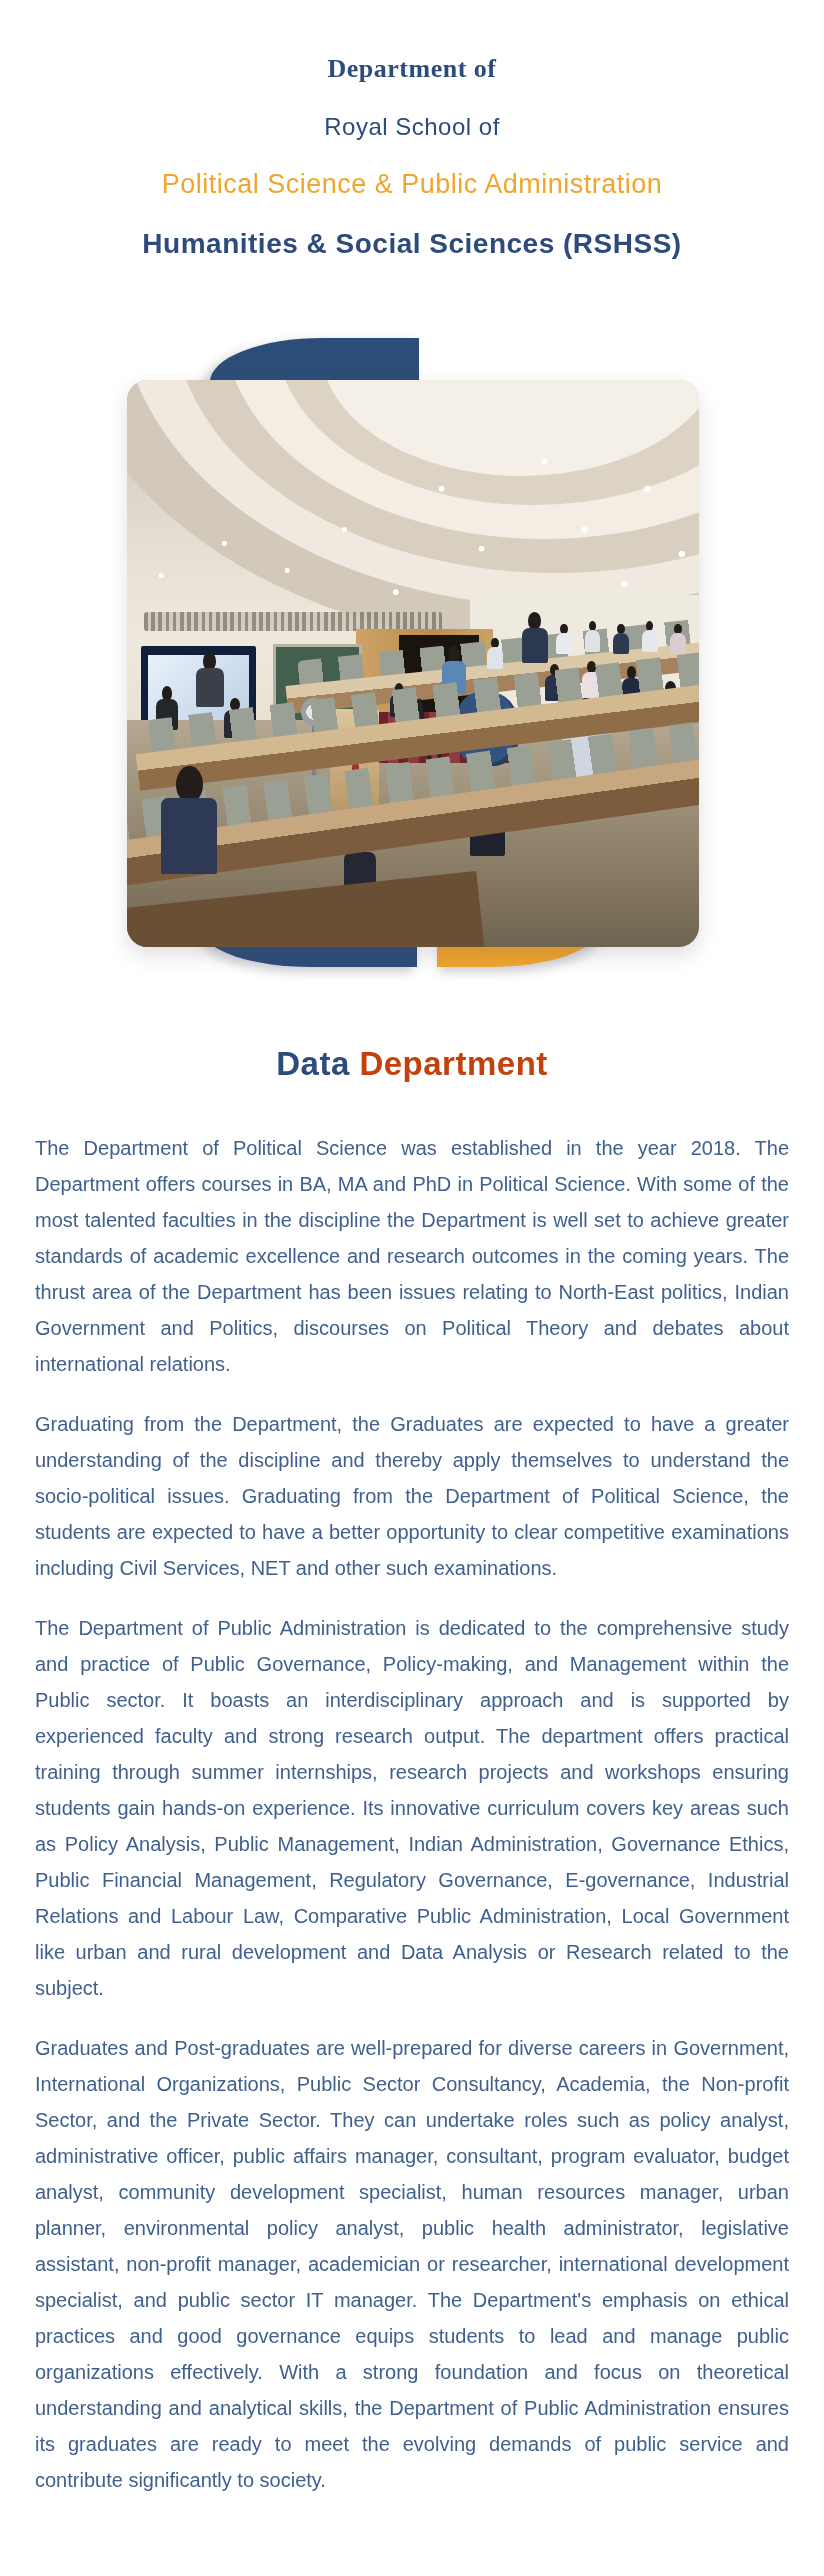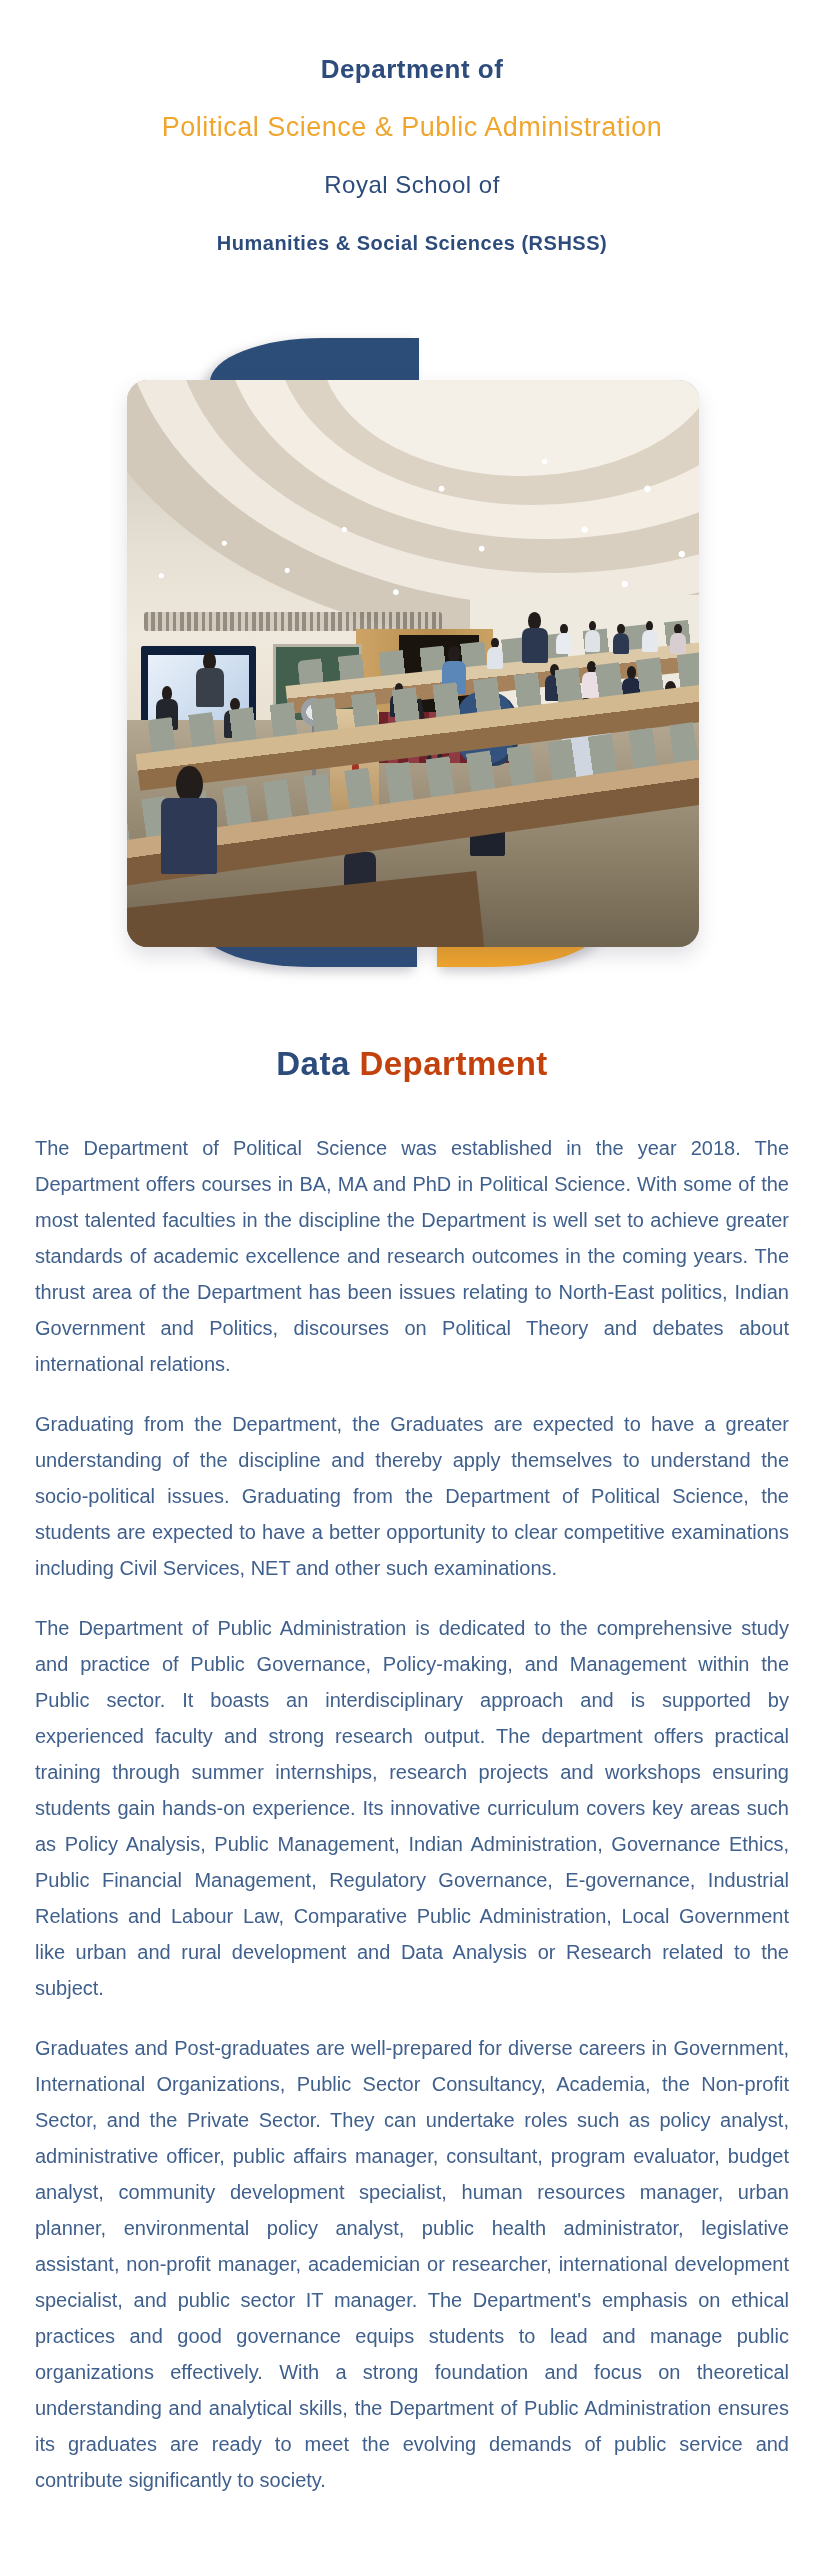--- a/index.html
+++ b/index.html
@@ -7,24 +7,24 @@
     position:relative;
     width:824px;height:2724px;
     margin:0 auto;
     background:#ffffff;
     overflow:hidden;
     font-family:"Liberation Sans","DejaVu Sans",sans-serif;
   }
   
   .dept-header{padding-top:54px;text-align:center;color:#2d4c7c;}
   .dept-header .line{display:block;letter-spacing:0.5px;}
-  .hl1{font-size:26px;font-weight:700;line-height:30px;margin-bottom:28px;}
+  .hl1{font-size:26px;font-weight:700;line-height:30px;margin-bottom:28px;font-family:Liberation Serif, serif;}
   .hl2{font-size:27px;font-weight:500;line-height:31px;margin-bottom:27px;color:#f0a52d;}
   .hl3{font-size:24px;font-weight:500;line-height:29px;margin-bottom:28px;}
-  .hl4{font-size:20px;font-weight:700;line-height:33px;}
+  .hl4{font-size:28px;font-weight:700;line-height:33px;}
   
   .shape{position:absolute;}
   .shape-top-blue{
     left:210px;top:338px;width:209px;height:67px;
     background:#2d4d79;border-top-left-radius:113px 44px;
     filter:drop-shadow(-5.2px 4.1px 5.2px rgba(60,60,80,.28));
     z-index:1;
   }
   .shape-bottom-blue{
     left:203px;top:902px;width:214px;height:65px;
@@ -112,22 +112,22 @@
   .about-body p:last-child{margin-bottom:9px;}
 </style>
 </head>
 <body>
 
 <div class="page">
 
   <header class="dept-header">
     <h1 style="margin:0;font-size:inherit;">
       <span class="line hl1">Department of</span>
+      <span class="line hl3">Royal School of</span>
       <span class="line hl2">Political Science &amp; Public Administration</span>
-      <span class="line hl3">Royal School of</span>
       <span class="line hl4">Humanities &amp; Social Sciences (RSHSS)</span>
     </h1>
   </header>
 
   <section>
     <div class="shape shape-top-blue"></div>
     <div class="shape shape-bottom-blue"></div>
     <div class="shape shape-bottom-orange"></div>
 
     <figure class="photo" role="img" aria-label="Lecture hall with curved recessed ceiling, presenter at an interactive display and students seated at tiered desks">

